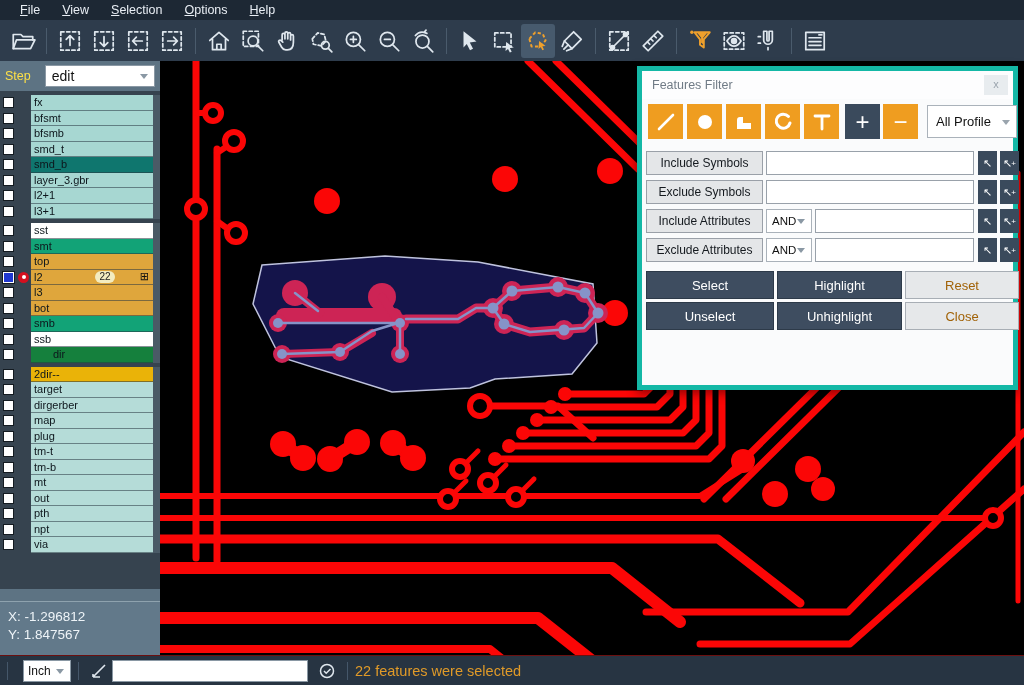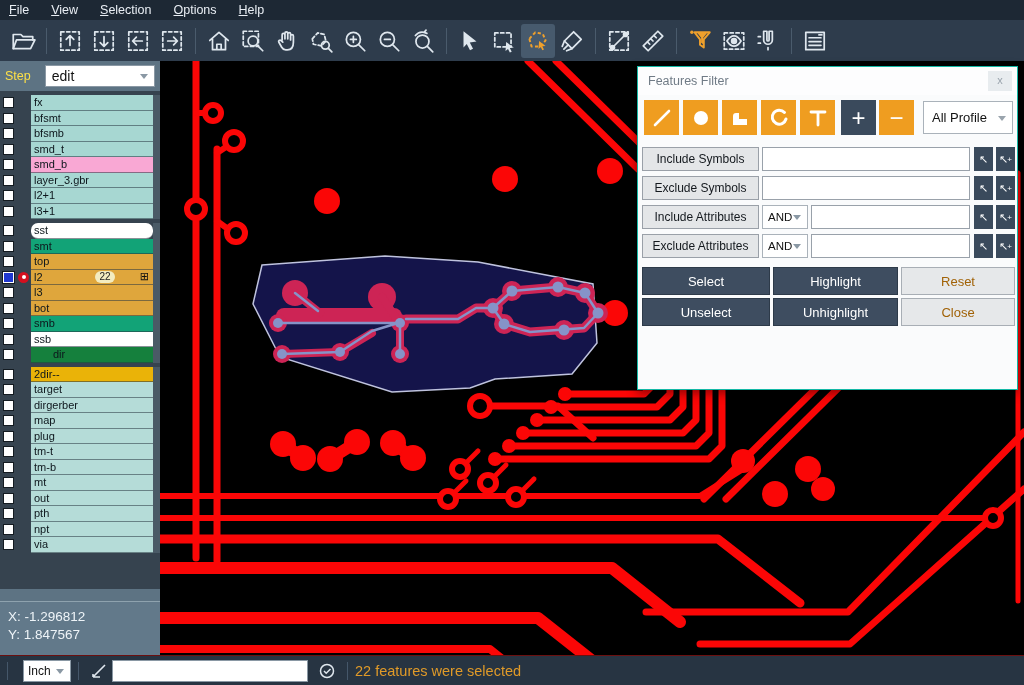--- a/index.html
+++ b/index.html
@@ -2,21 +2,21 @@
 <html><head>
 <meta charset="utf-8">
 <style>
   * { margin:0; padding:0; box-sizing:border-box; }
   html,body { width:1024px; height:685px; overflow:hidden; background:#000;
     font-family:"Liberation Sans", sans-serif; }
   #app { position:relative; width:1024px; height:685px; background:#1d2834; }
 
   
   #menubar { position:absolute; left:0; top:0; width:1024px; height:20px;
-    background:#1d2834; display:flex; align-items:center; gap:22px; padding-left:9px; }
+    background:#1d2834; display:flex; align-items:center; gap:22px; padding-left:20px; }
   .menu-item { color:#e9eef4; font-size:12.5px; cursor:default; }
   .menu-item u { text-decoration:underline; }
 
   
   #toolbar { position:absolute; left:0; top:20px; width:1024px; height:41px;
     background:#2e3c4c; display:flex; align-items:center; padding-left:6px; }
   .tb-btn { width:34px; height:34px; display:flex; align-items:center; justify-content:center;
     border-radius:3px; flex:0 0 auto; }
   .tb-btn.active { background:#475a6d; }
   .tb-sep { width:1px; height:26px; background:#4a5b6c; margin:0 6px; flex:0 0 auto; }
@@ -52,21 +52,21 @@
   #sidebar-bottom { position:absolute; left:0; top:527.5px; width:160px; height:66.5px; background:#5d7383; }
   #coords-panel { position:absolute; left:0; top:540px; width:160px; height:54px; background:#62798a;
     border-top:1px solid #8ea2ae; padding:6px 0 0 8px; }
   #coords-panel div { color:#eef4f8; font-size:13.5px; line-height:18px; }
 
   
   #canvas-wrap { position:absolute; left:160px; top:61px; width:864px; height:594px; background:#000; }
 
   
   #dialog { position:absolute; left:637px; top:66px; width:381px; height:324px;
-    background:#fafbfc; border:1px solid #14b8a6; box-shadow:0 3px 10px rgba(0,0,0,.45); }
+    background:#fafbfc; border:5px solid #14b8a6; box-shadow:0 3px 10px rgba(0,0,0,.45); }
   #dlg-title { position:absolute; left:0; top:0; width:100%; height:28px; background:#fdfdfe;
     display:flex; align-items:center; }
   #dlg-title span { color:#707b86; font-size:12.5px; margin-left:10px; }
   #dlg-close { position:absolute; right:5px; top:4px; width:24px; height:20px; background:#e8ecef;
     color:#9aa4ad; font-size:11px; text-align:center; line-height:19px; }
   .shape-btn { position:absolute; top:33px; width:35px; height:35px; background:#ef9d20;
     display:flex; align-items:center; justify-content:center; color:#fff; }
   .shape-btn.navy { background:#3a4a5c; }
   #profile-select { position:absolute; left:285px; top:34px; width:90px; height:33px; background:#fff;
     border:1px solid #aab2ba; display:flex; align-items:center; padding:0 8px; }
@@ -434,21 +434,21 @@
           <div class="lr-left">
             <div class="lr-cb"></div>
           </div>
           <div class="lr-name" style="background: rgb(167, 215, 210);">smd_t</div>
           <div class="lr-right"></div>
         </div>
         <div class="layer-row">
           <div class="lr-left">
             <div class="lr-cb"></div>
           </div>
-          <div class="lr-name" style="background: #f9a8d4;">smd_b</div>
+          <div class="lr-name" style="background: #0f766e;">smd_b</div>
           <div class="lr-right"></div>
         </div>
         <div class="layer-row">
           <div class="lr-left">
             <div class="lr-cb"></div>
           </div>
           <div class="lr-name" style="background: rgb(167, 215, 210);">layer_3.gbr</div>
           <div class="lr-right"></div>
         </div>
         <div class="layer-row">
@@ -463,21 +463,21 @@
             <div class="lr-cb"></div>
           </div>
           <div class="lr-name" style="background: rgb(167, 215, 210);">l3+1</div>
           <div class="lr-right"></div>
         </div>
         <div class="layer-gap"></div>
         <div class="layer-row">
           <div class="lr-left">
             <div class="lr-cb"></div>
           </div>
-          <div class="lr-name" style="background: rgb(255, 255, 255); border-radius: 7px;">sst</div>
+          <div class="lr-name" style="background: rgb(255, 255, 255);">sst</div>
           <div class="lr-right"></div>
         </div>
         <div class="layer-row">
           <div class="lr-left">
             <div class="lr-cb"></div>
           </div>
           <div class="lr-name" style="background: rgb(18, 163, 119); text-align: center;">smt</div>
           <div class="lr-right"></div>
         </div>
         <div class="layer-row">

